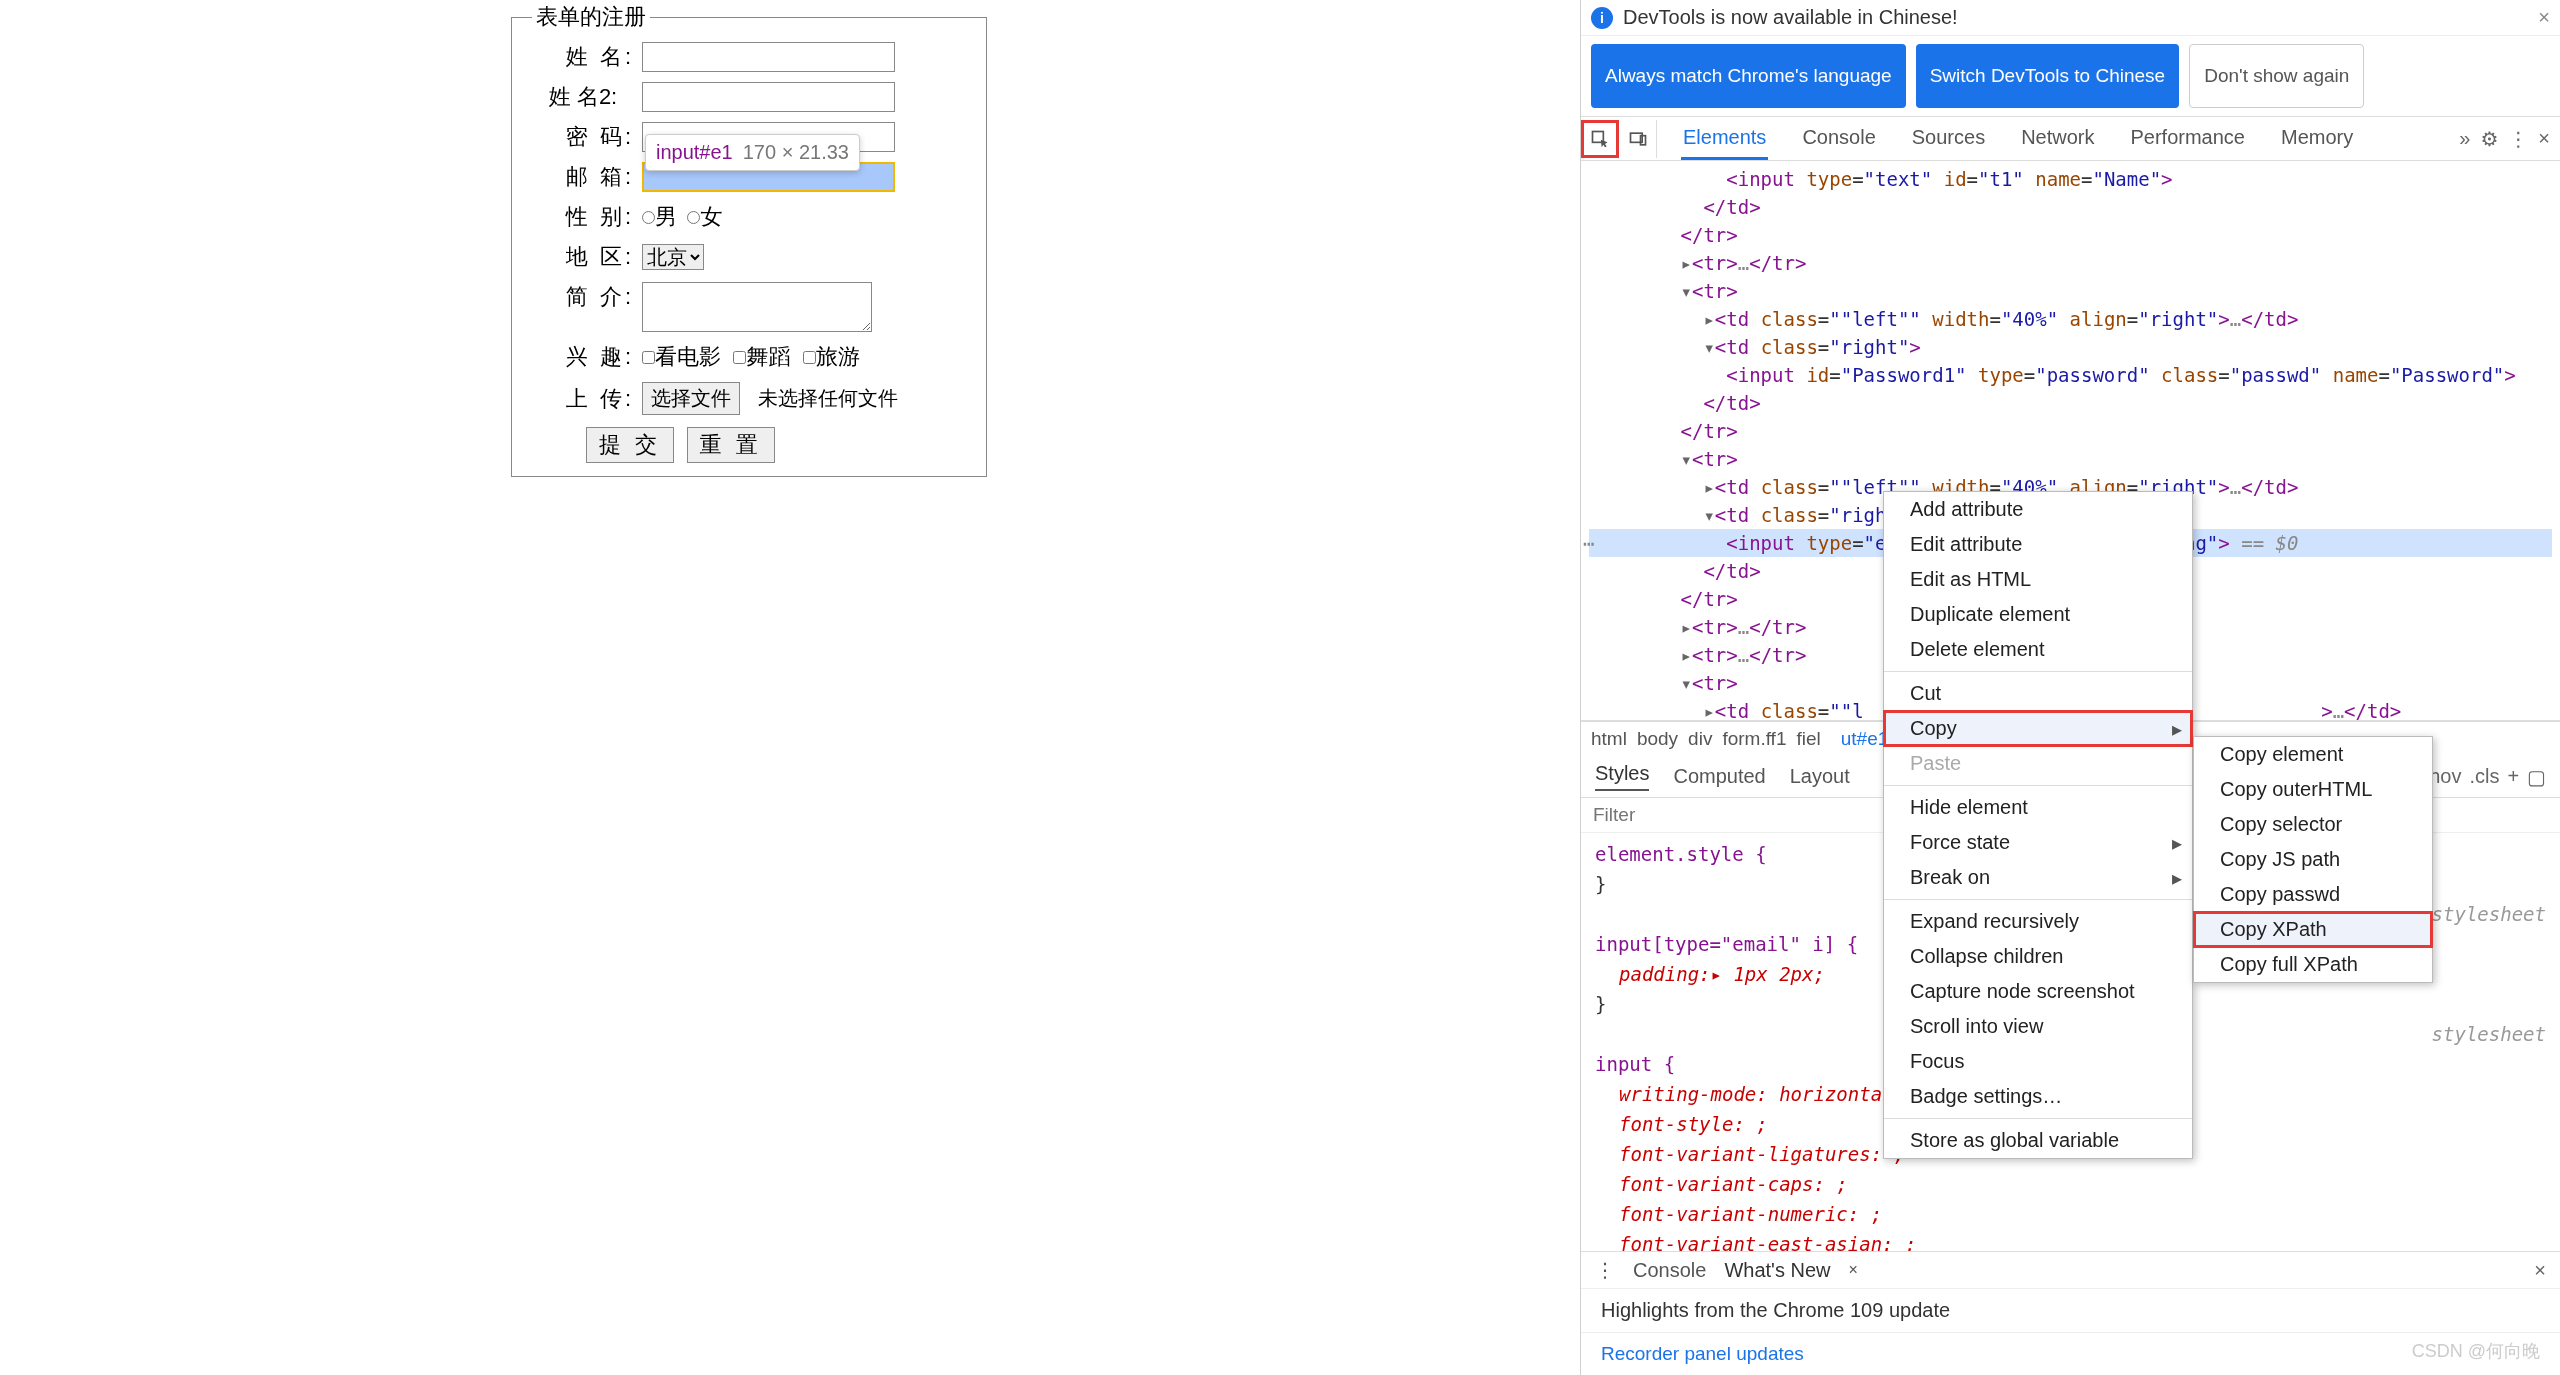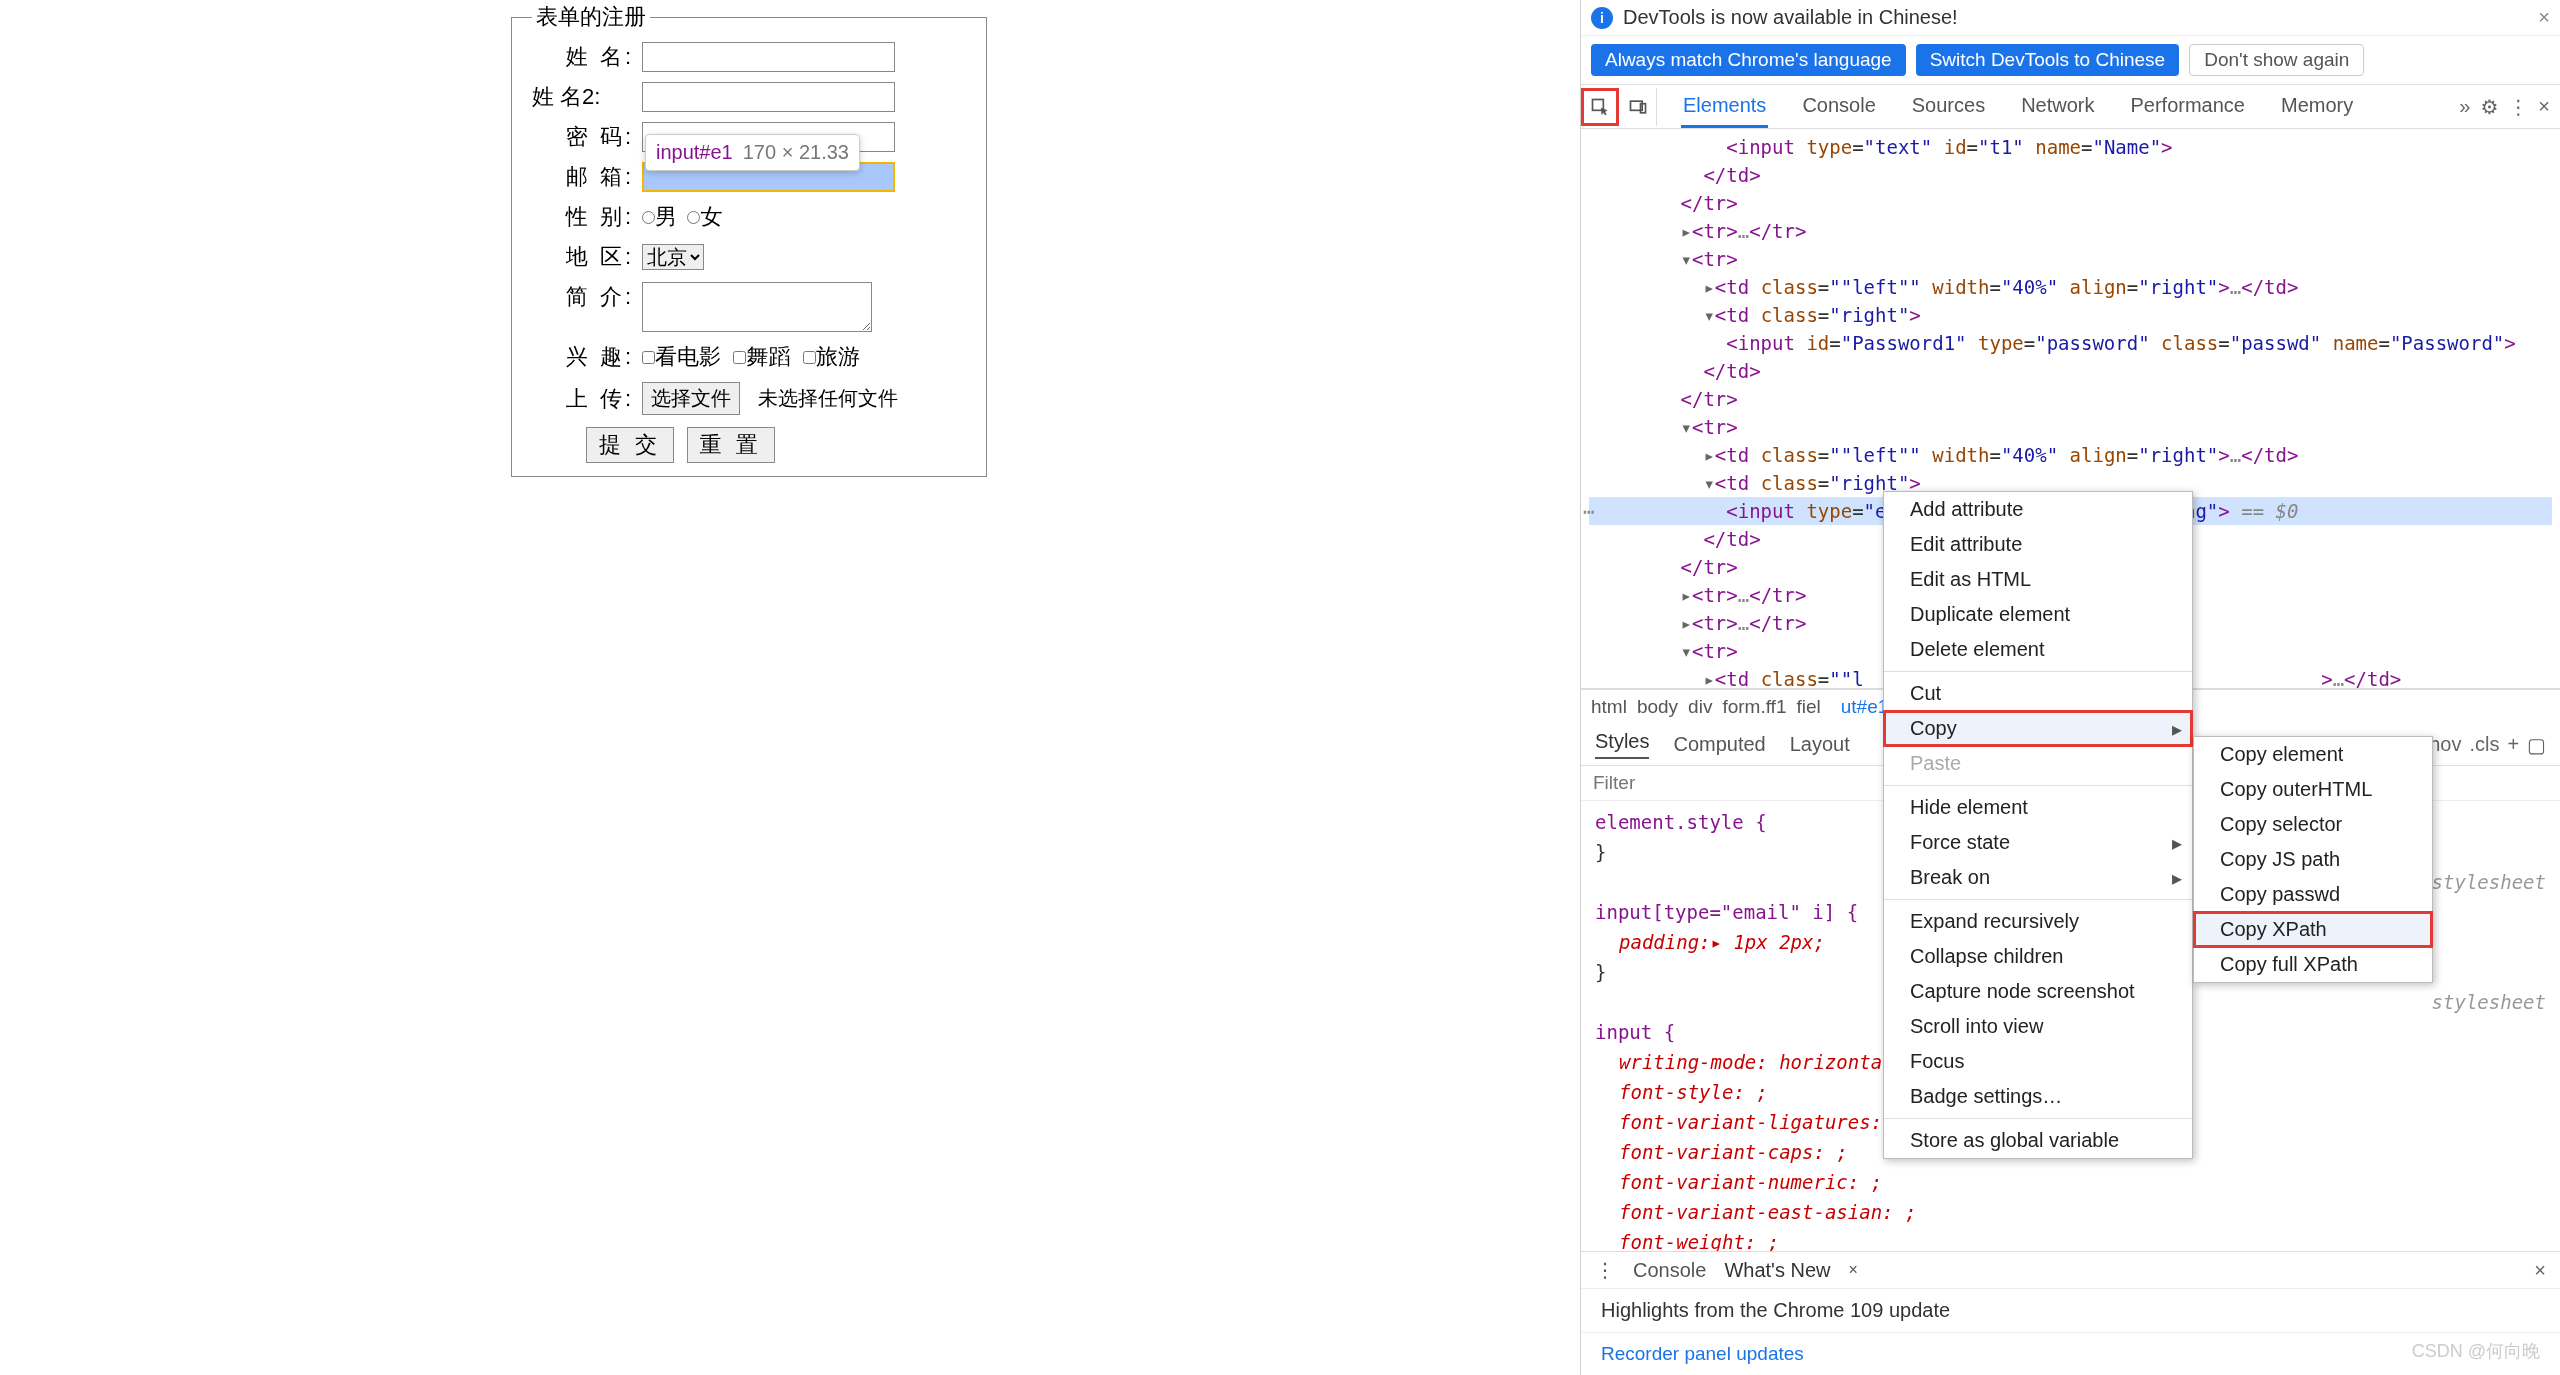--- a/index.html
+++ b/index.html
@@ -4,42 +4,42 @@
 <style>
 * { box-sizing: border-box; margin: 0; padding: 0; }
 body { font-family: "Microsoft YaHei", Arial, sans-serif; background: #fff; position: relative; width: 2560px; height: 1375px; overflow: hidden; }
 
 
 .page-left { position: absolute; left: 0; top: 0; width: 1580px; height: 100%; background: #fff; padding: 12px; }
 fieldset.form-box { position: absolute; left: 511px; top: 2px; width: 476px; height: 475px; border: 1px solid #888; padding: 0 20px 20px 20px; }
 fieldset.form-box legend { font-size: 22px; padding: 0 4px; }
 .form-row { display: flex; align-items: center; margin-top: 10px; }
 .form-label { width: 110px; text-align: right; font-size: 22px; letter-spacing: 3px; padding-right: 8px; }
-.form-label2 { width: 110px; text-align: left; font-size: 22px; padding-right: 8px; }
+.form-label2 { width: 110px; text-align: center; font-size: 22px; padding-right: 8px; }
 .form-input { width: 253px; height: 30px; font-size: 20px; border: 1px solid #888; background: #fff; }
 .form-input.highlighted { background: #a8c7fa; outline: 2px solid #f2b800; outline-offset: -2px; }
 .radio-group label { font-size: 22px; margin-right: 6px; }
 select.region { font-size: 20px; border: 1px solid #888; background: #efefef; }
 textarea.intro { width: 230px; height: 50px; border: 1px solid #888; font-size: 20px; }
 .checkbox-group label { font-size: 22px; margin-right: 8px; }
 .file-row button { font-size: 20px; border: 1px solid #888; background: #efefef; padding: 2px 8px; }
 .file-row span { font-size: 20px; margin-left: 18px; }
 .btn-row { margin-top: 12px; padding-left: 54px; }
 .btn-row button { font-size: 22px; border: 1px solid #888; background: #efefef; padding: 2px 12px; margin-right: 8px; letter-spacing: 4px; }
 
 .inspect-tip { position: absolute; left: 645px; top: 134px; background: #fff; border: 1px solid #ccc; border-radius: 4px; box-shadow: 0 2px 6px rgba(0,0,0,.2); padding: 6px 10px; font-size: 20px; display: flex; gap: 10px; align-items: center; }
 .inspect-tip .sel { color: #881391; font-weight: 400; }
 .inspect-tip .dim { color: #777; }
 
 
 .devtools { position: absolute; right: 0; top: 0; width: 980px; height: 100%; border-left: 1px solid #d0d0d0; background: #fff; display: flex; flex-direction: column; font-family: "Segoe UI", Arial, sans-serif; }
 .info-bar { display: flex; align-items: center; gap: 10px; padding: 6px 10px; font-size: 20px; color: #333; border-bottom: 1px solid #eee; }
 .info-bar .info-icon { width: 22px; height: 22px; border-radius: 50%; background: #1a73e8; color: #fff; font-weight: 700; display: flex; align-items: center; justify-content: center; font-size: 14px; }
 .banner-row { display: flex; gap: 10px; padding: 8px 10px; border-bottom: 1px solid #ddd; }
-.banner-row .btn { border: none; border-radius: 4px; padding: 4px 14px; font-size: 19px; cursor: pointer; }
+.banner-row .btn { border: none; border-radius: 4px; padding: 20px 14px; font-size: 19px; cursor: pointer; }
 .banner-row .btn.primary { background: #1a73e8; color: #fff; }
 .banner-row .btn.ghost { background: #fff; color: #555; border: 1px solid #ccc; }
 
 .toolbar { display: flex; align-items: center; border-bottom: 1px solid #ddd; height: 44px; font-size: 20px; color: #555; }
 .toolbar .icon-btn { width: 38px; height: 38px; display: flex; align-items: center; justify-content: center; border-right: 1px solid #ddd; }
 .toolbar .icon-btn.red-box { border: 3px solid #e53935; }
 .toolbar .tabs { display: flex; gap: 24px; padding-left: 16px; flex: 1; }
 .toolbar .tabs .tab { padding: 8px 2px; cursor: pointer; color: #555; margin-left: 8px; }
 .toolbar .tabs .tab.active { color: #1a73e8; border-bottom: 3px solid #1a73e8; }
 .toolbar .right-icons { display: flex; gap: 10px; padding-right: 10px; color: #666; }

